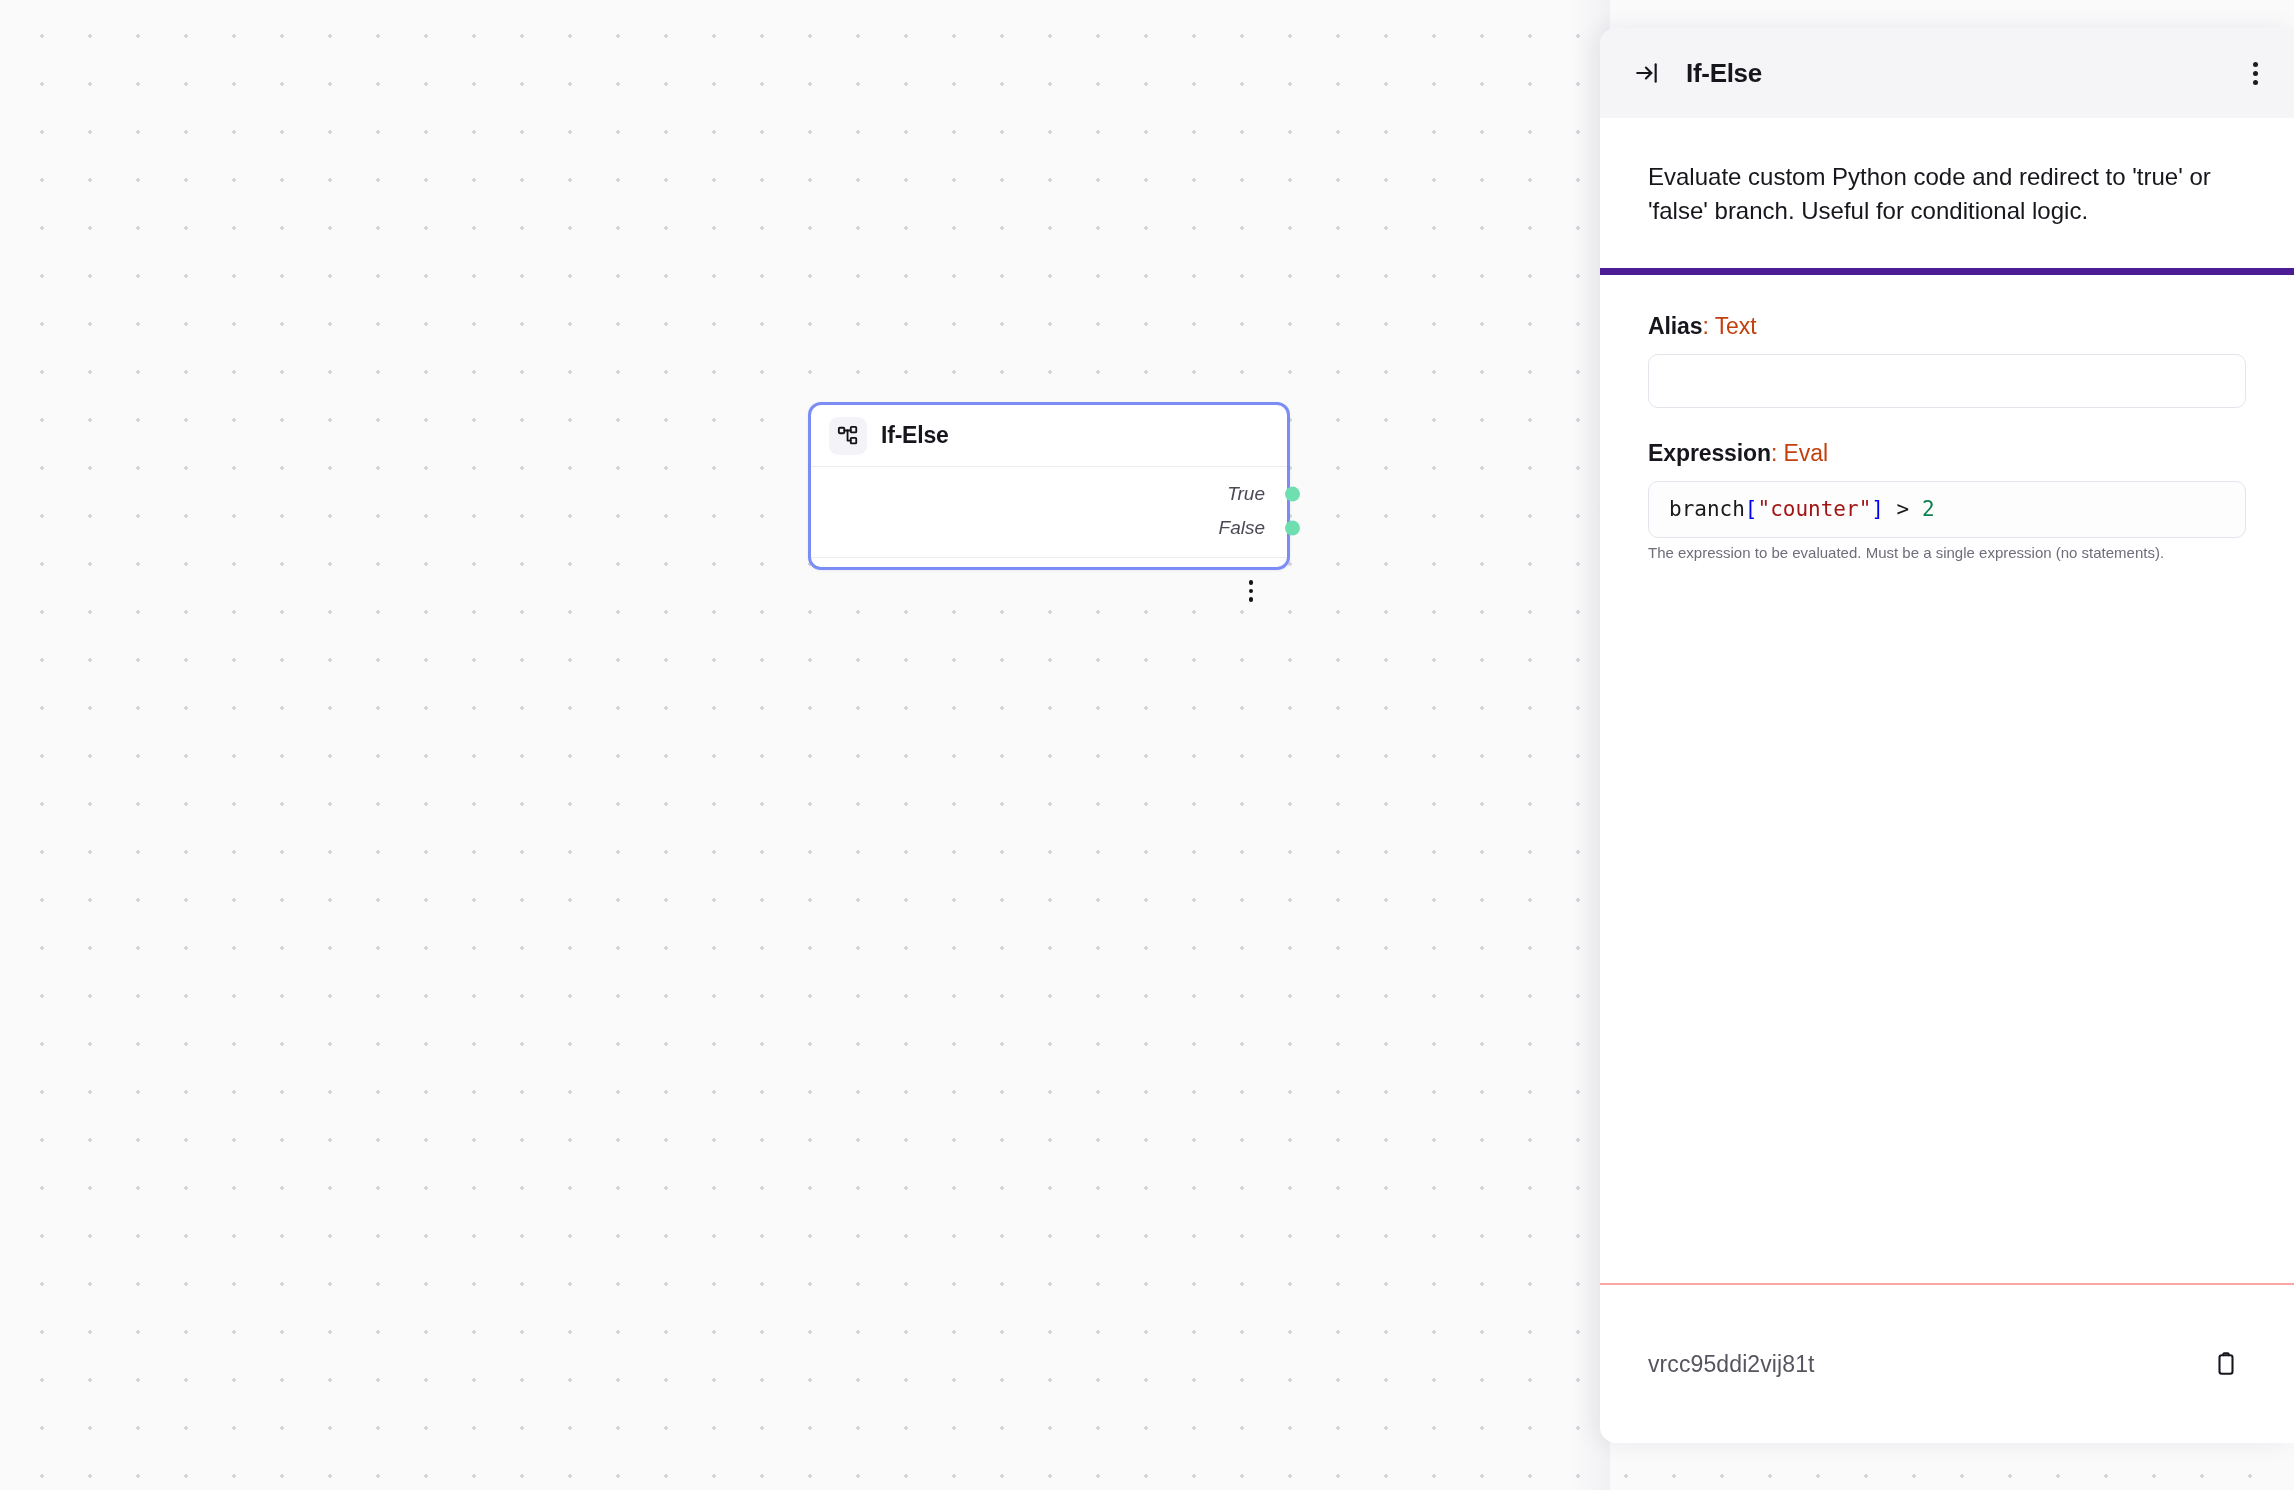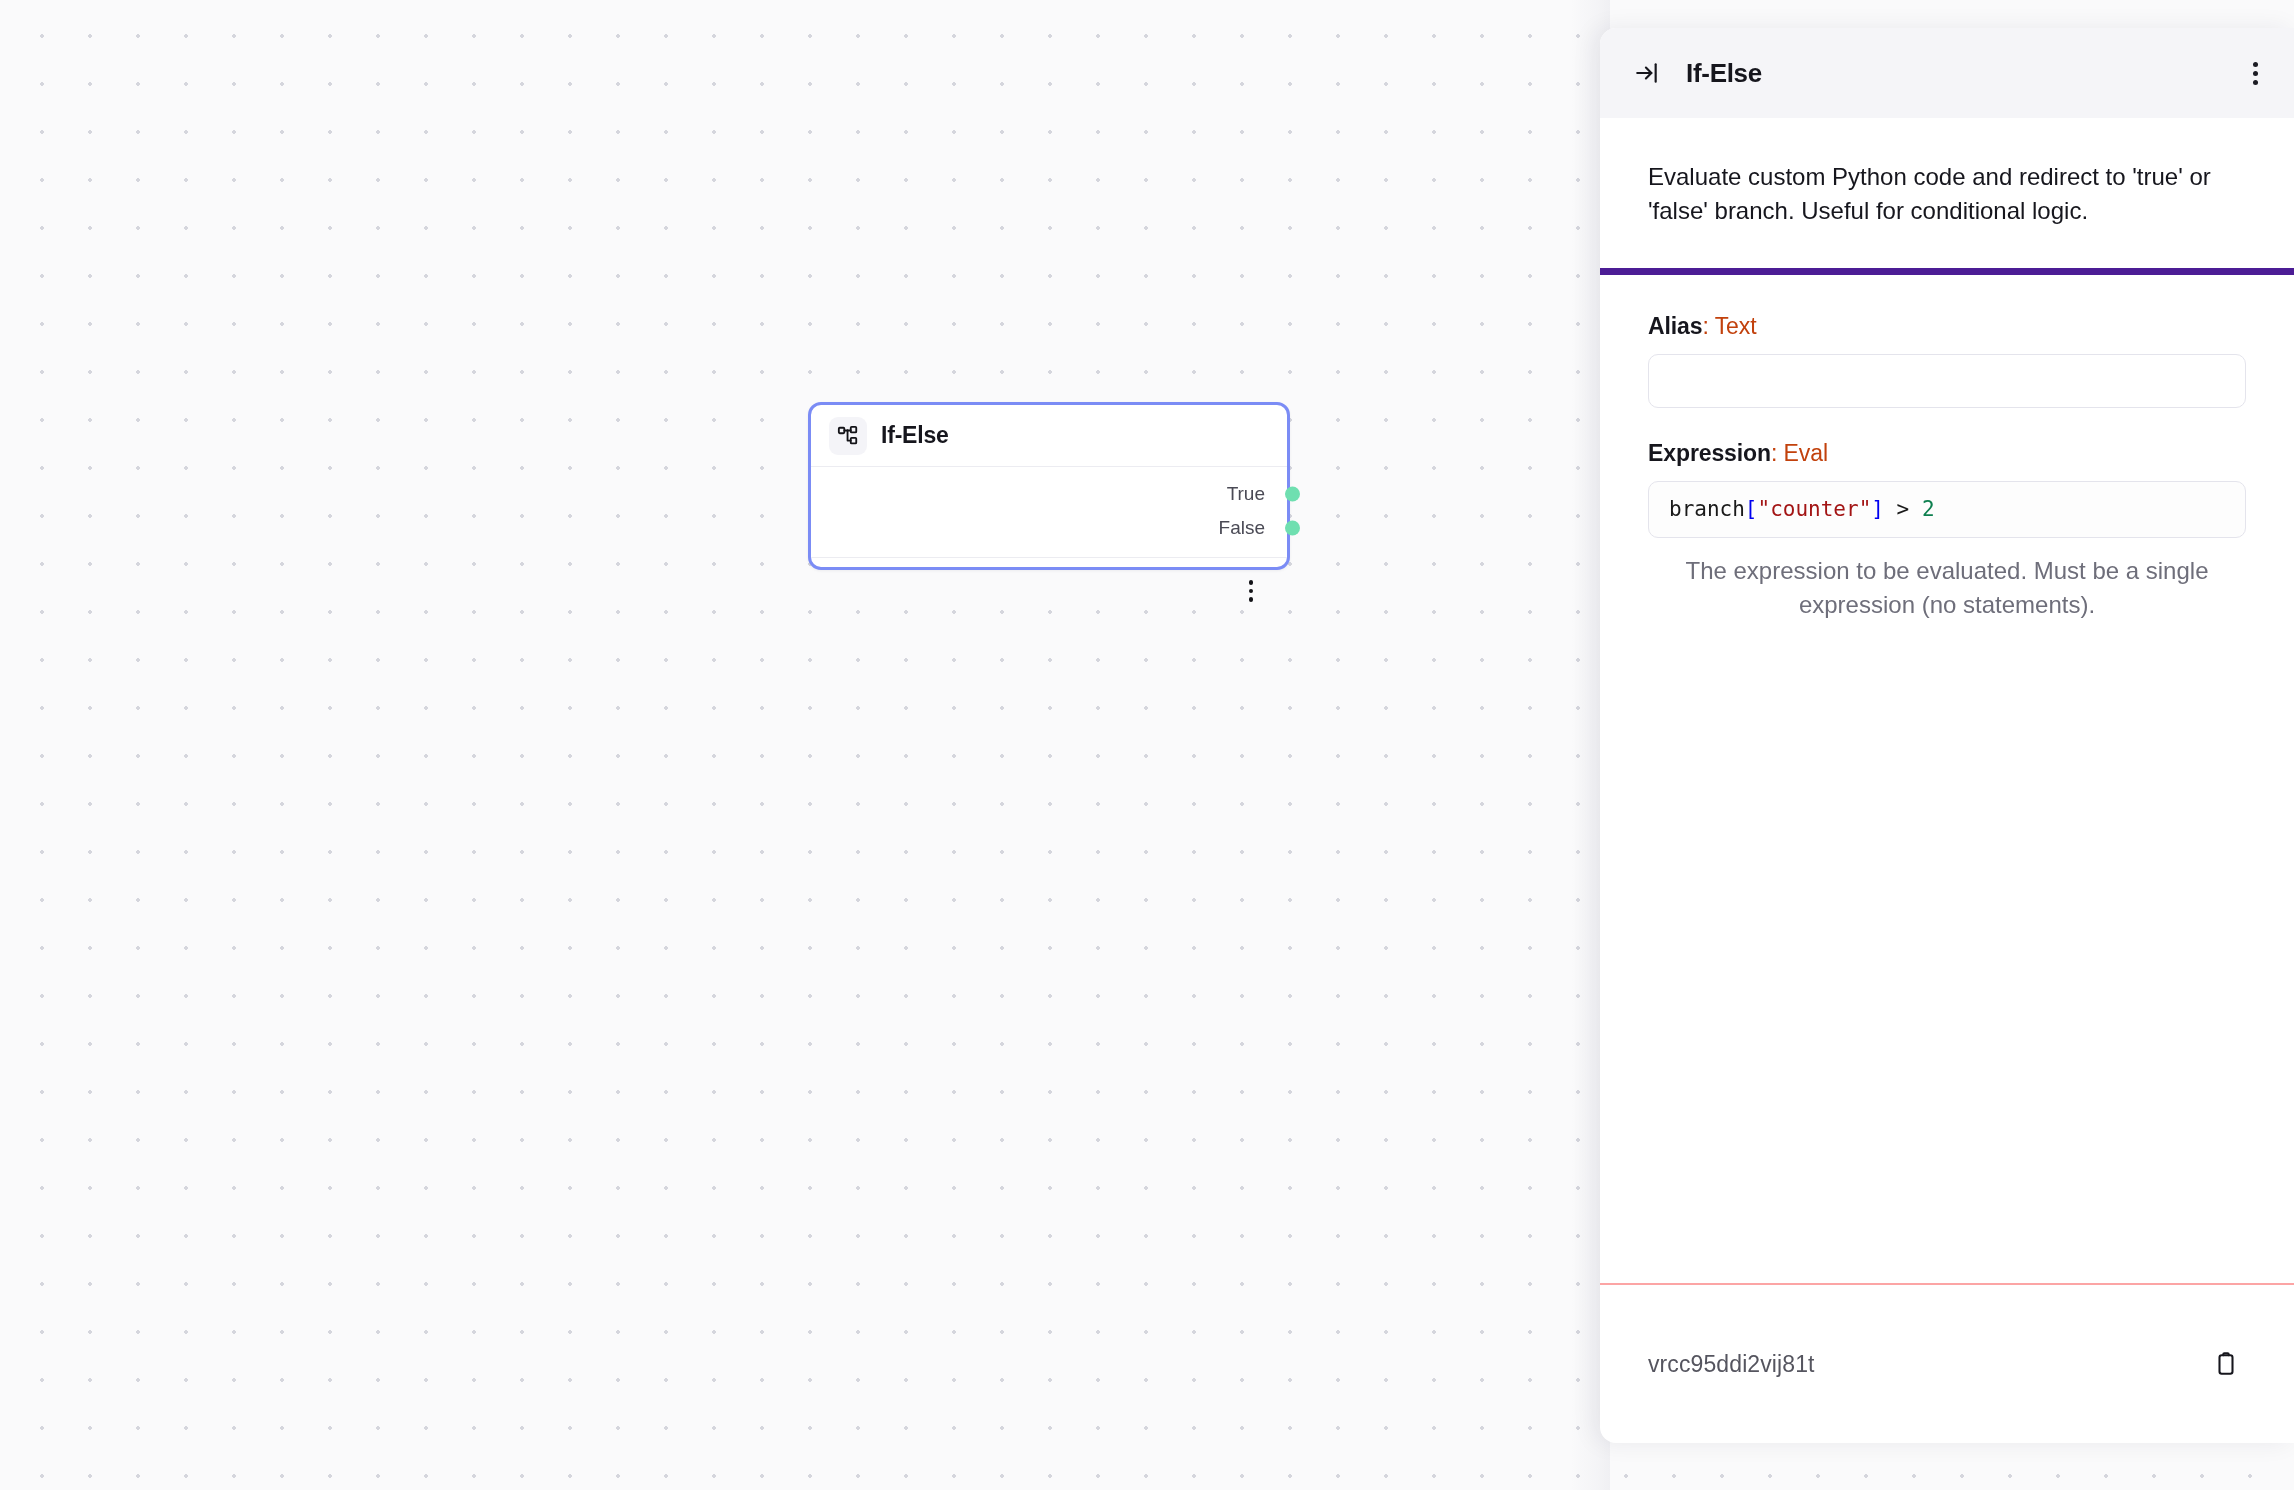--- a/index.html
+++ b/index.html
@@ -73,20 +73,21 @@
     display: flex;
     align-items: center;
     justify-content: flex-end;
     padding-right: 22px;
     position: relative;
   }
 
   .output-label {
     font-size: 19px;
     color: #4a4a55;
+    font-style: italic;
   }
 
   .output-handle {
     position: absolute;
     right: -12.5px;
     top: 50%;
     transform: translateY(-50%);
     width: 15px;
     height: 15px;
     border-radius: 50%;
@@ -228,25 +229,24 @@
     overflow-x: auto;
   }
 
   .tok-plain  { color: #1a1a1a; }
   .tok-bracket{ color: #0000f0; }
   .tok-string { color: #a31515; }
   .tok-op     { color: #1a1a1a; }
   .tok-num    { color: #0f8050; }
 
   .field-help {
-    margin-top: 16px;
-    font-size: 24px;
+    margin-top: 4px;
+    font-size: 15px;
     line-height: 1.4;
     color: #6e6e7a;
-    text-align: center;
   }
 
   .panel-footer {
     flex: 0 0 auto;
     height: 160px;
     border-top: 2px solid #fca5a5;
     display: flex;
     align-items: center;
     padding: 0 48px;
   }

